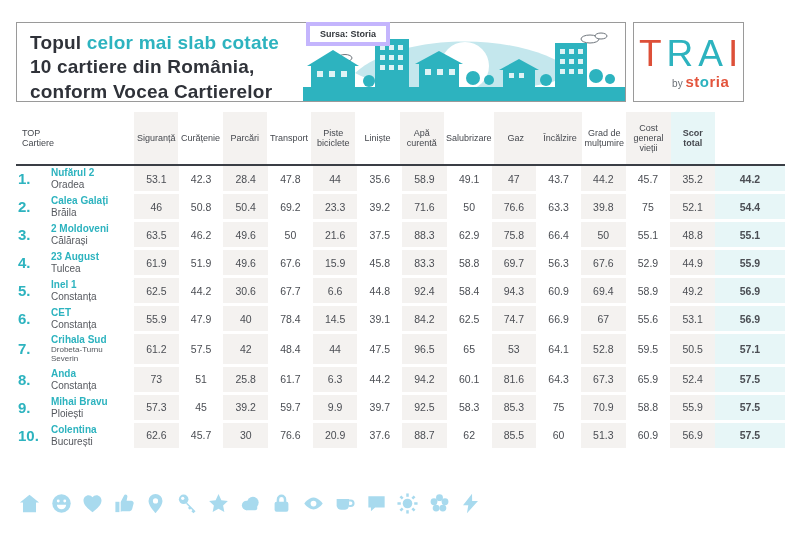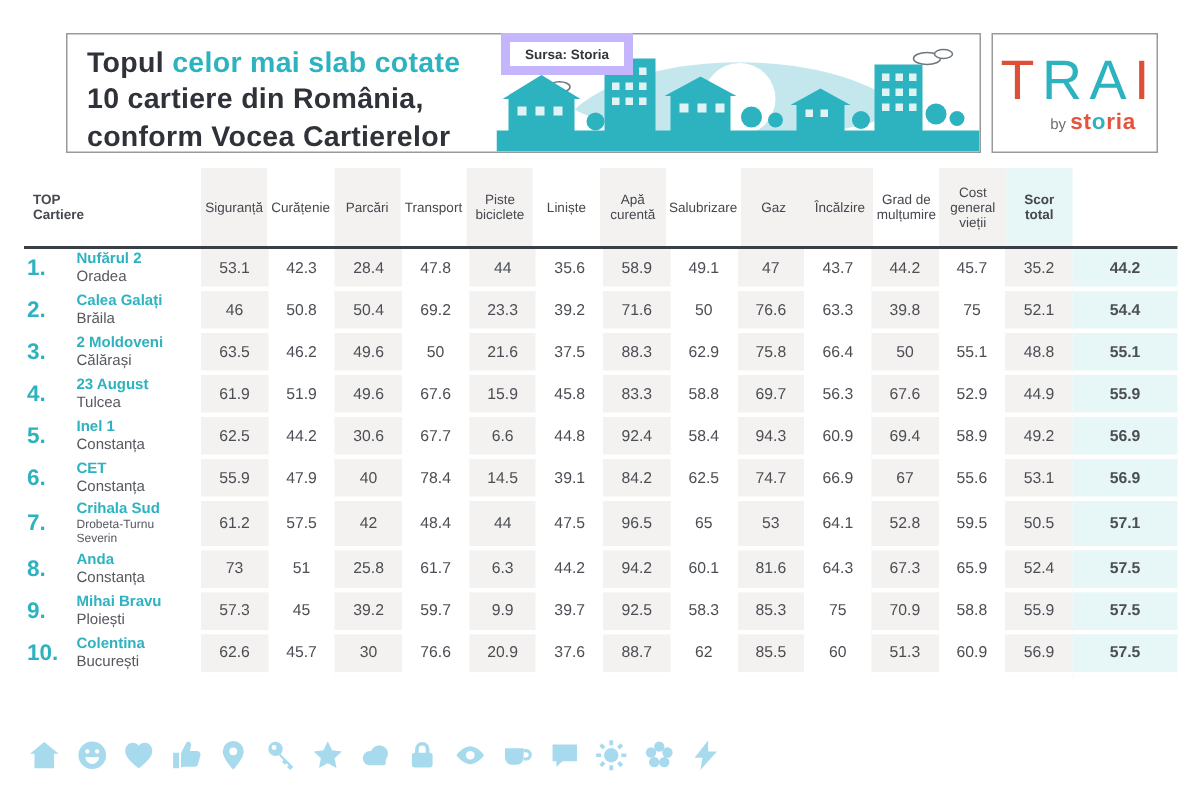--- a/index.html
+++ b/index.html
@@ -2,46 +2,46 @@
 <html><head>
 <meta charset="utf-8">
 <style>
   html,body{margin:0;padding:0;}
   body{
     width:800px;height:534px;position:relative;overflow:hidden;
     background:#ffffff;font-family:"Liberation Sans",sans-serif;
     -webkit-font-smoothing:antialiased;
   }
   
-  .header-row{position:absolute;left:16px;top:22px;width:623px;height:80px;display:flex;gap:7px;margin-left:28px;}
+  .header-row{position:absolute;left:16px;top:22px;width:623px;height:80px;display:flex;gap:7px;}
   .title-box{position:relative;flex:0 0 610px;border:1px solid #9a9a9a;box-sizing:border-box;background:#fff;}
   .title-text{position:absolute;left:13px;top:8px;width:300px;font-size:19px;font-weight:bold;
     color:#2f3239;line-height:1.28;letter-spacing:.2px;}
   .hl{color:#2db3bf;}
   .illus{position:absolute;right:0;top:0;width:322px;height:78px;}
   .illus svg{display:block;width:100%;height:100%;}
-  .source-box{position:absolute;left:289px;top:-1px;background:#fff;border:6px solid #c4b5fd;
+  .source-box{position:absolute;left:289px;top:-1px;background:#fff;border:4px solid #c4b5fd;
     font-size:9px;font-weight:bold;color:#33373c;padding:3px 10px;z-index:3;white-space:nowrap;}
   .logo-box{flex:1;border:1px solid #9a9a9a;box-sizing:border-box;display:flex;flex-direction:column;
     align-items:center;justify-content:center;background:#fff;}
   .logo-letters{font-size:37px;font-weight:normal;line-height:1;letter-spacing:5px;margin-left:5px;}
   .logo-letters .red{color:#dd4f38;}
   .logo-letters .teal{color:#2db3bf;}
   .logo-byline{align-self:flex-end;margin-right:14px;margin-top:1px;font-size:10px;color:#6b7076;text-align:center;}
   .brand{font-size:15px;font-weight:bold;color:#e3543c;letter-spacing:.5px;}
   .brand .brand-o{color:#2db3bf;}
   
   .table{position:absolute;left:16px;top:112px;width:769px;}
   .thead,.tr{display:grid;grid-template-columns:118px repeat(13,1fr) 70px;}
   .thead{border-bottom:2px solid #3a3e45;}
   .thead .cell{display:flex;align-items:center;justify-content:center;text-align:center;
     height:52px;font-size:9px;color:#45484e;padding:0 2px;box-sizing:border-box;}
   .cell.shaded{background:#f4f2f0;}
   .corner{justify-content:flex-start !important;padding-left:6px !important;font-size:18px;
-    font-weight:bold;color:#2db3bf;line-height:1.15;text-align:left !important;}
+    font-weight:normal;color:#2db3bf;line-height:1.15;text-align:left !important;}
   .h-total{font-size:15px;font-weight:bold;color:#2f3239;background:#e7f6f7;line-height:1.15;}
   .tr .cell{display:flex;align-items:center;justify-content:center;min-height:28px;
     font-size:10.5px;color:#4b4e54;border-bottom:3px solid #fff;box-sizing:border-box;padding:0 1px;}
   .total-cell{background:#e7f6f7;color:#2db3bf;font-weight:bold;}
   .name-cell{justify-content:flex-start !important;gap:7px;padding-left:2px !important;}
   .rank{color:#2db3bf;font-weight:bold;font-size:15px;width:26px;text-align:left;flex:0 0 26px;}
   .nm{display:flex;flex-direction:column;justify-content:center;}
   .nbh{color:#2db3bf;font-weight:bold;font-size:10px;line-height:1.2;}
   .city{color:#55585e;font-size:10px;line-height:1.1;}
   .city.small{font-size:8px;max-width:62px;}

